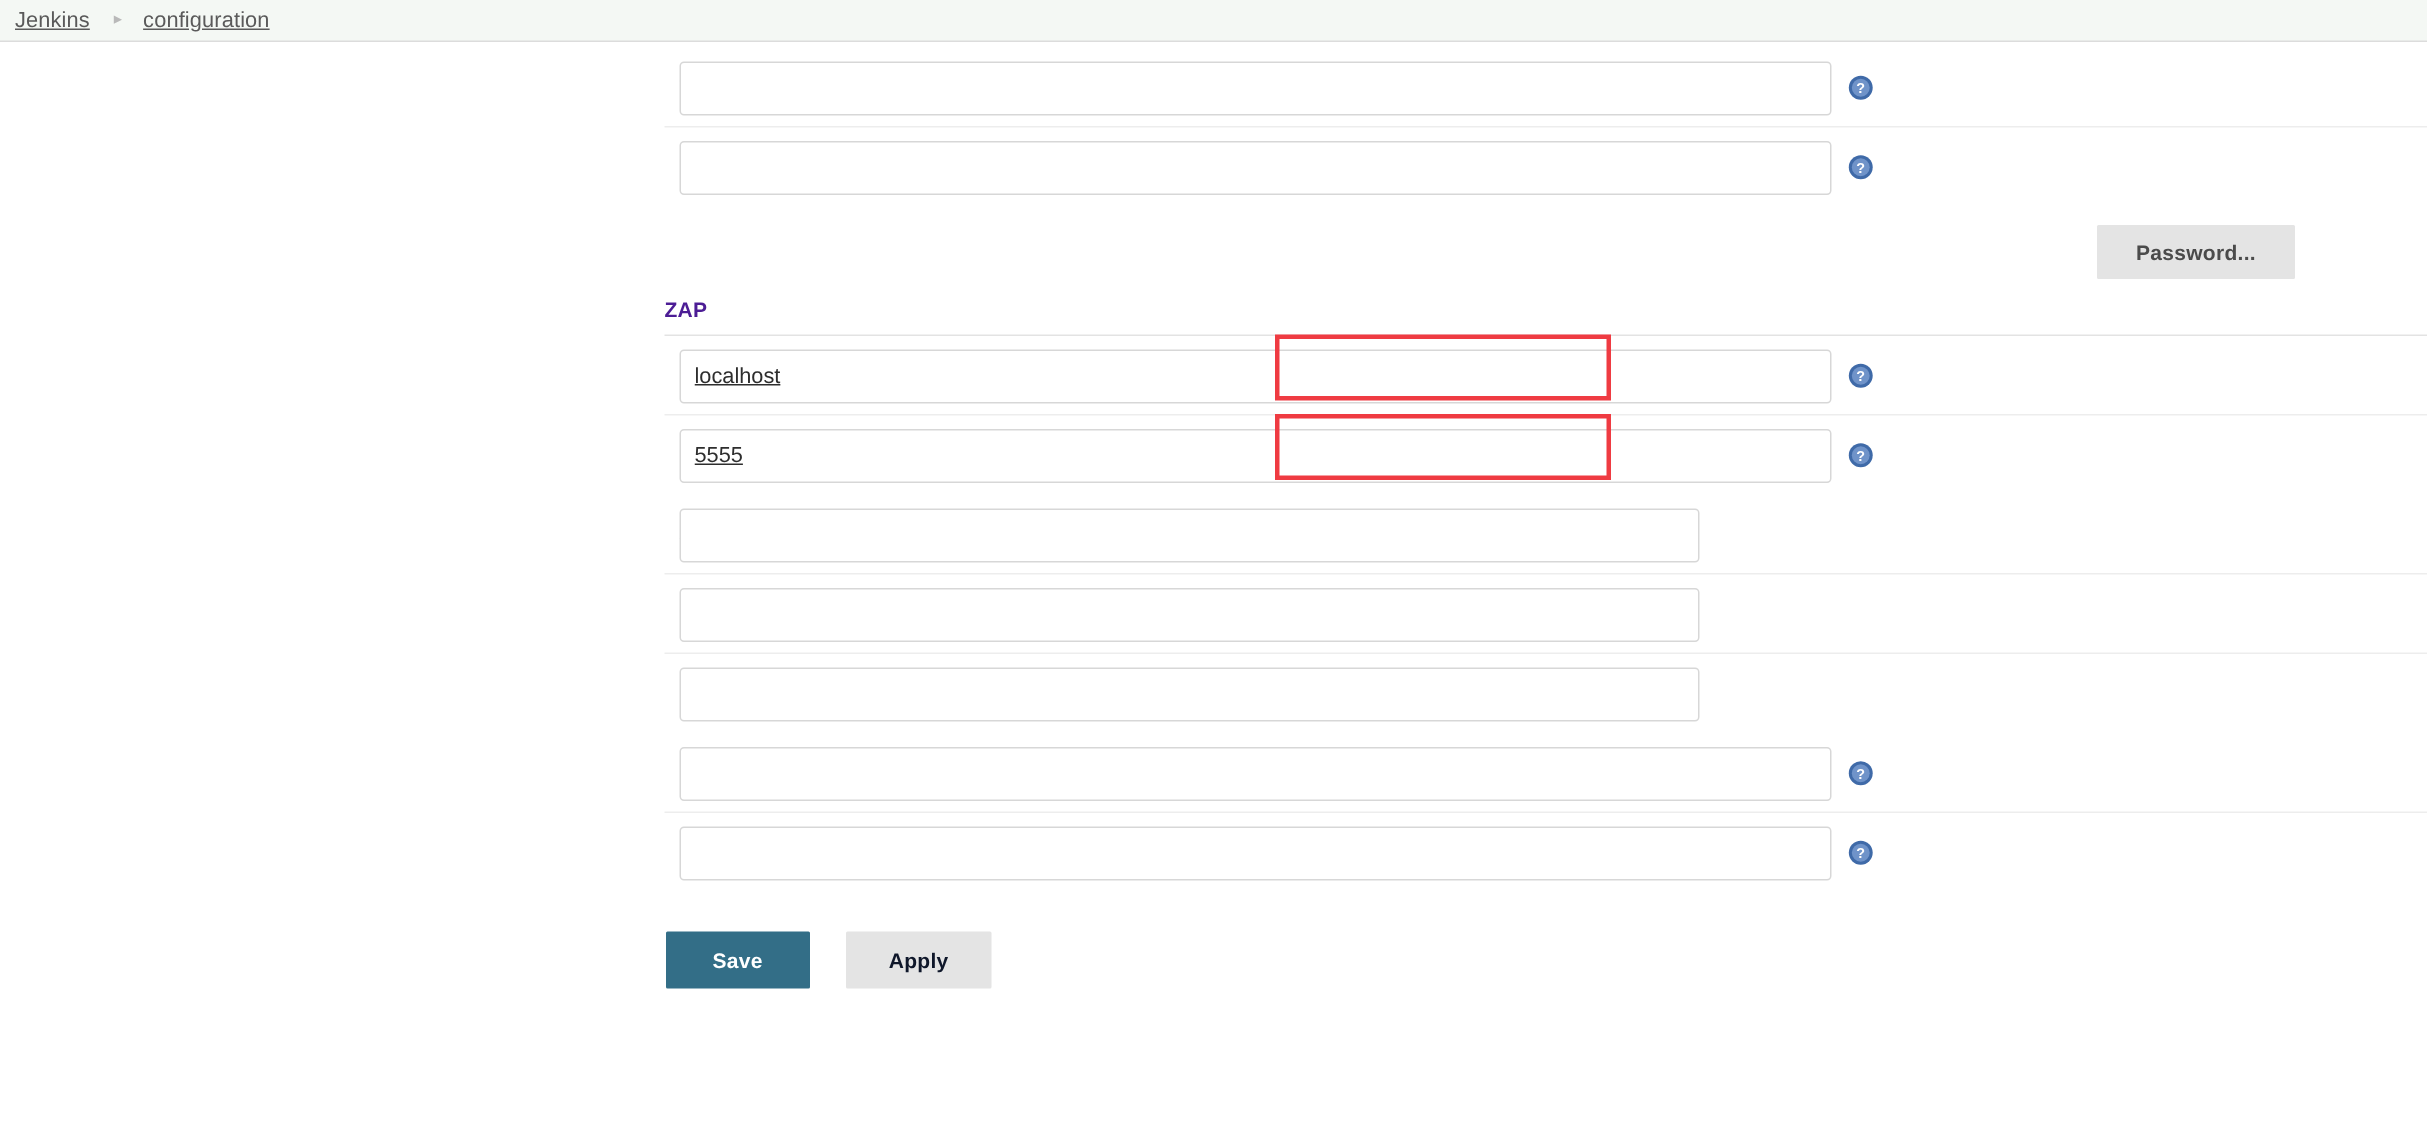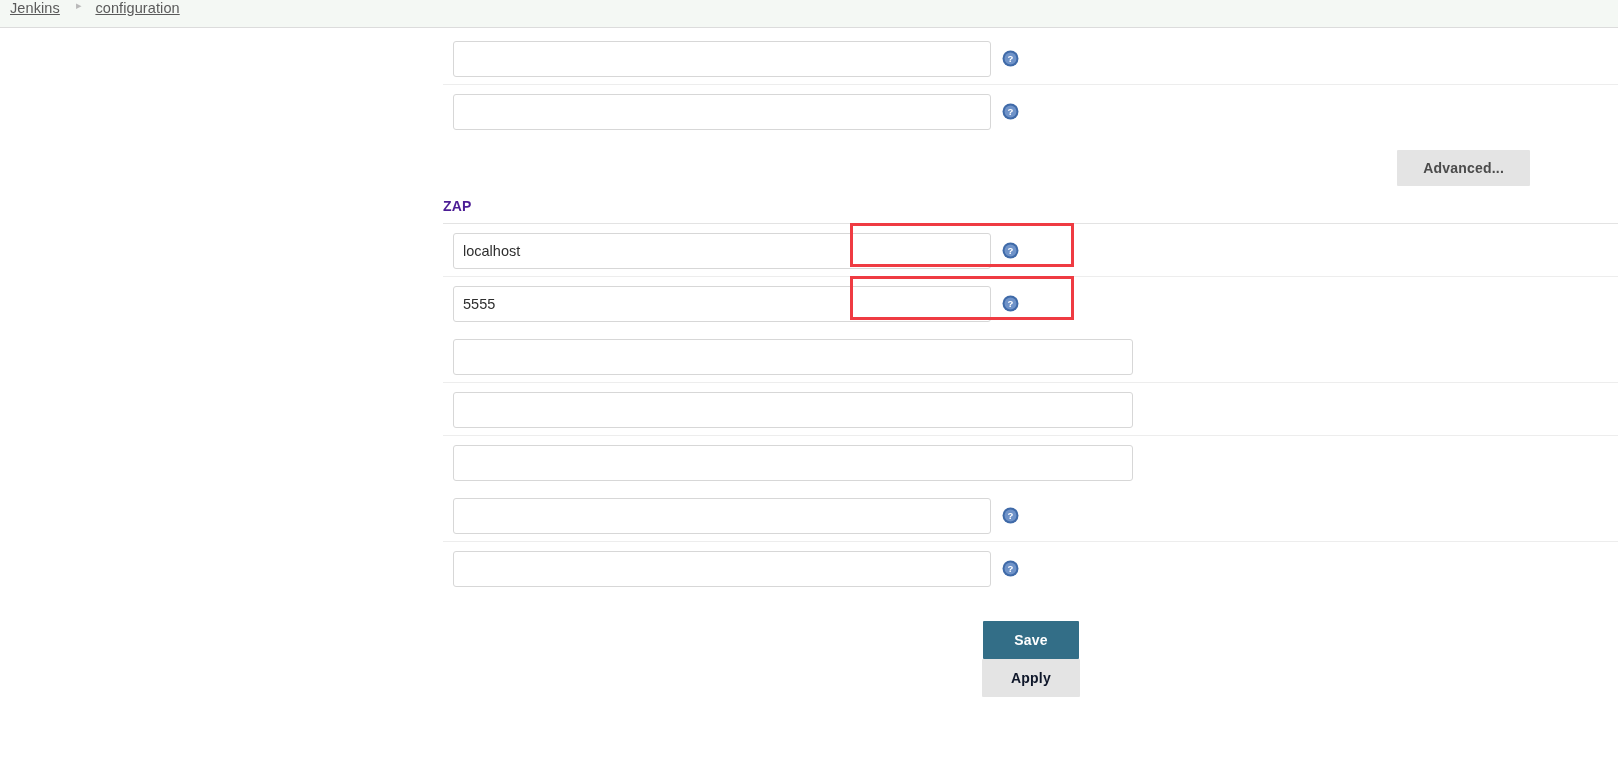--- a/index.html
+++ b/index.html
@@ -17,21 +17,21 @@
     overflow: hidden;
     position: relative;
   }
 
   
   .breadcrumb-bar {
     height: 28px;
     background: #f4f8f4;
     border-bottom: 1px solid #dcdcdc;
     display: flex;
-    align-items: flex-start;
+    align-items: center;
     padding-left: 10px;
     box-sizing: border-box;
   }
   .crumb {
     font-size: 14.5px;
     color: #5a5a5a;
     letter-spacing: 0.1px;
   }
   .crumb-sep {
     margin: 0 14px 0 16px;
@@ -76,21 +76,21 @@
     background: #ffffff;
     font-family: "Liberation Sans", sans-serif;
     font-size: 14.5px;
     color: #2e2e2e;
     padding: 0 9px;
     outline: none;
   }
   input.txt::placeholder { color: #b0b0b0; }
 
   
-  .w-help  { width: 538px; }   
+  .w-help  { width: 768px; text-decoration: underline; }   
   .w-plain { width: 680px; }   
 
   .help-icon {
     width: 17px;
     height: 17px;
     margin-left: 11px;
     flex: none;
     display: block;
   }
   .help-spacer { width: 28px; flex: none; }
@@ -143,22 +143,21 @@
     border-radius: 1px;
   }
   .btn-advanced { padding: 10px 26px; }
 
   
   .submit-row {
     display: flex;
     align-items: center;
     padding-left: 444px;
     margin-top: 26px;
-    gap: 0;
-    flex-direction: column;
+    gap: 24px;
   }
   .btn-save {
     background: #336e87;
     color: #ffffff;
     padding: 11px 31px;
     border-radius: 1px;
   }
   .btn-apply {
     background: #e4e4e4;
     color: #0f172a;
@@ -210,21 +209,21 @@
         <input class="txt w-help" type="text" value="" style="">
         <svg class="help-icon" viewBox="0 0 16 16">
           <circle cx="8" cy="8" r="7.5" fill="#3f6aa8"></circle>
           <circle cx="8" cy="8" r="5.6" fill="#6f93c9"></circle>
           <text x="8" y="11.6" text-anchor="middle" font-family="Liberation Sans, sans-serif" font-size="9" font-weight="bold" fill="#ffffff">?</text>
         </svg>
       </div>
     </div>
 
     <div class="advanced-row">
-      <button class="btn btn-grey btn-advanced">Advanced...</button>
+      <button class="btn btn-grey btn-advanced">Password...</button>
     </div>
   </div>
 
   <div class="section">
     <div class="section-title">ZAP</div>
     <div class="section-rule"></div>
   </div>
 
   <div class="row">
     <div class="label-cell">

